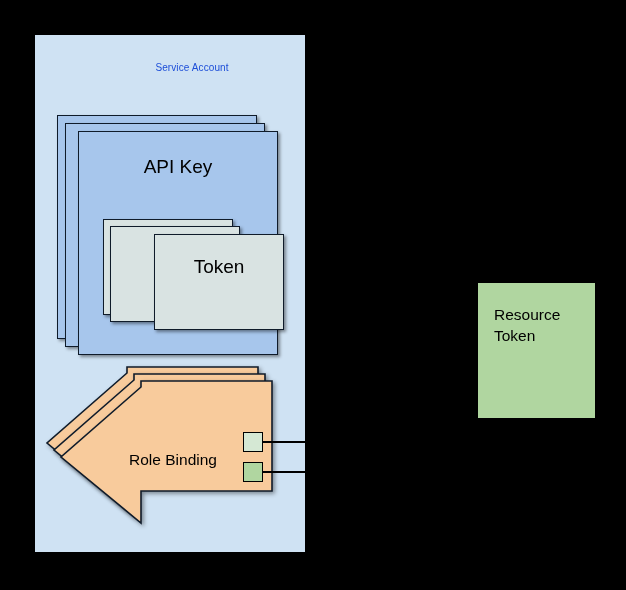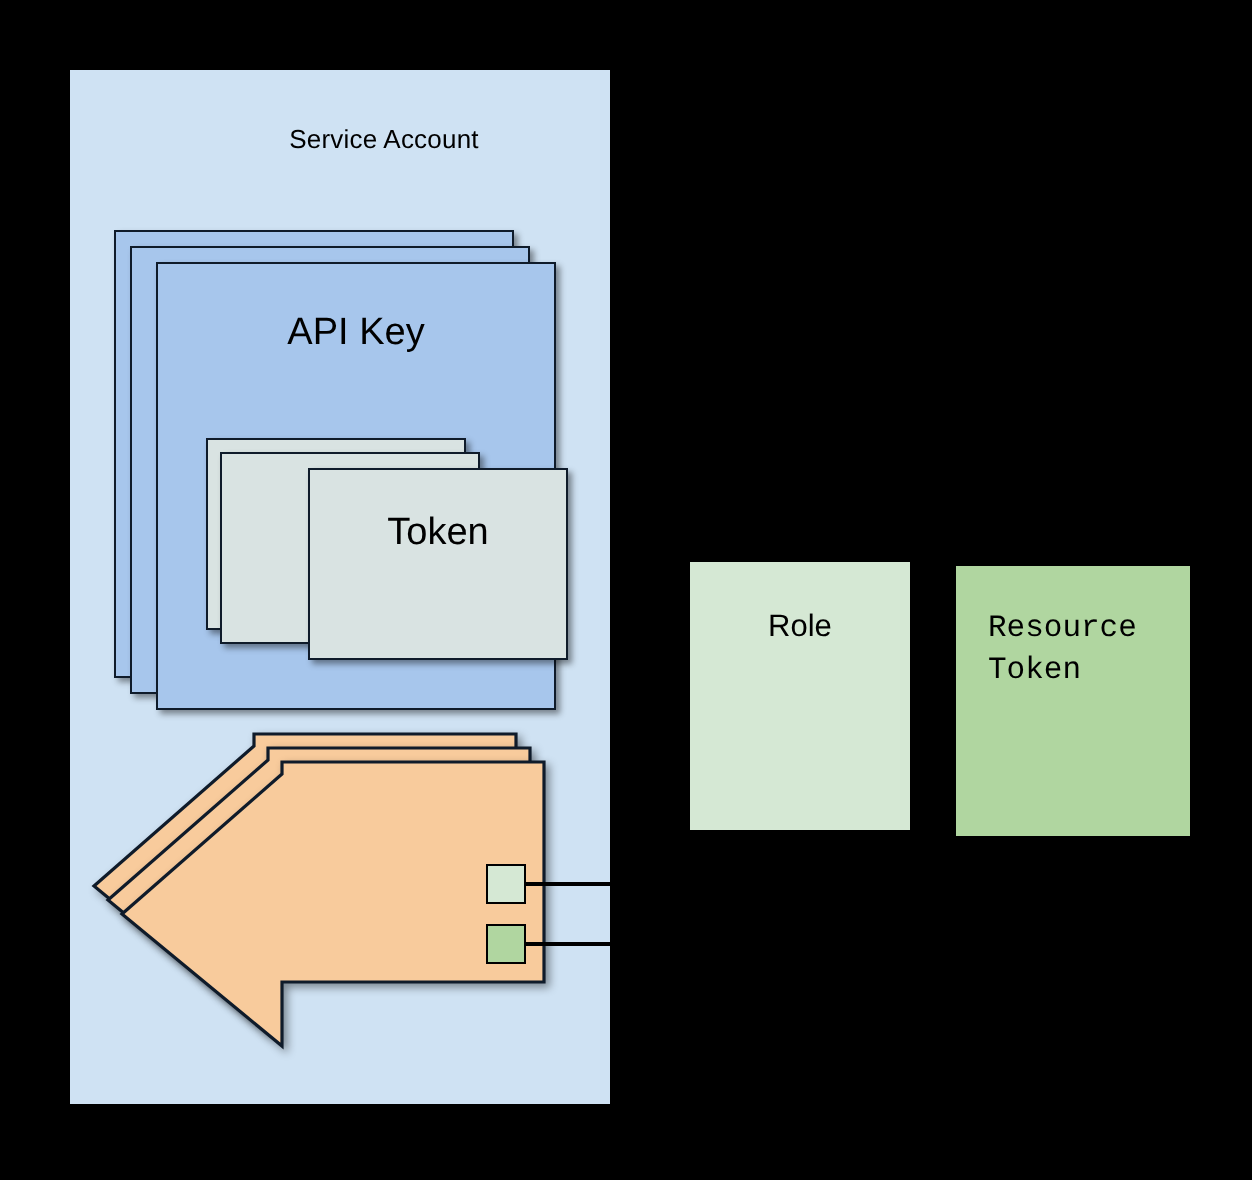--- a/index.html
+++ b/index.html
@@ -32,22 +32,22 @@
     height: 517px;
     background: #cfe2f3;
     box-sizing: border-box;
   }
   #service-account-label {
     position: absolute;
     left: 0;
     top: 27px;
     width: 314px;
     text-align: center;
-    font-size: 13px;
-    color: #000000;
+    font-size: 10px;
+    color: #1d4ed8;
     letter-spacing: 0.1px;
   }
 
   
   .card {
     position: absolute;
     box-sizing: border-box;
     border: 1.2px solid #0f1b2a;
     box-shadow: 2px 2px 3px rgba(0,0,0,0.42);
   }
@@ -150,21 +150,21 @@
   }
   #role-box-label { top: 22px; text-align: center; padding: 0 8px; }
 
   #resource-group-box {
     left: 478px;
     top: 283px;
     width: 117px;
     height: 135px;
     background: #b0d6a0;
   }
-  #resource-group-box-label { top: 21px; font-family: Liberation Mono, monospace; }
+  #resource-group-box-label { top: 21px; }
 </style>
 </head>
 <body>
 
 <div id="canvas">
 
   <div id="service-account">
     <div id="service-account-label">Service Account</div>
   </div>
 
@@ -190,30 +190,28 @@
   <div id="arrow-back1" class="arrow-wrap">
     <svg width="225" height="160" viewBox="0 0 225 160">
       <polygon points="80,0 211,0 211,110 80,110 80,142 0,76 80,6" fill="#f8cb9c" stroke="#0f1b2a" stroke-width="1.6" style="filter:drop-shadow(2px 2px 2px rgba(0,0,0,0.4))"></polygon>
     </svg>
   </div>
   <div id="arrow-front" class="arrow-wrap">
     <svg width="225" height="160" viewBox="0 0 225 160">
       <polygon points="80,0 211,0 211,110 80,110 80,142 0,76 80,6" fill="#f8cb9c" stroke="#0f1b2a" stroke-width="1.6" style="filter:drop-shadow(2px 2px 2px rgba(0,0,0,0.4))"></polygon>
     </svg>
   </div>
+  <div id="role-binding-label">Role Binding</div>
 
   <div id="swatch-role" class="swatch"></div>
   <div id="swatch-resource" class="swatch"></div>
 
   <div id="connector-role" class="connector"></div>
   <div id="connector-resource" class="connector"></div>
 
-  <div id="role-box" class="green-box">
-    <div id="role-box-label" class="green-box-label">Role</div>
-  </div>
 
   <div id="resource-group-box" class="green-box">
     <div id="resource-group-box-label" class="green-box-label">
       <span>Resource</span><br>
       <span>Token</span>
     </div>
   </div>
 
 </div>
 

